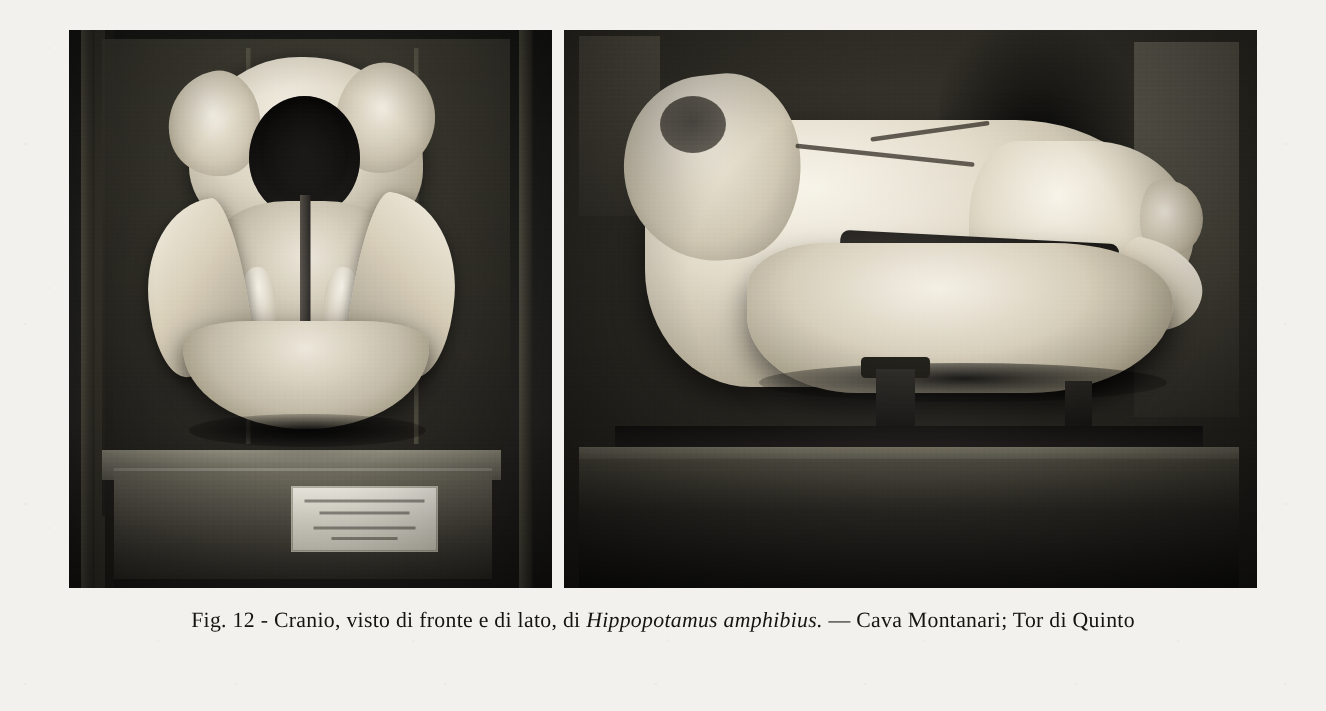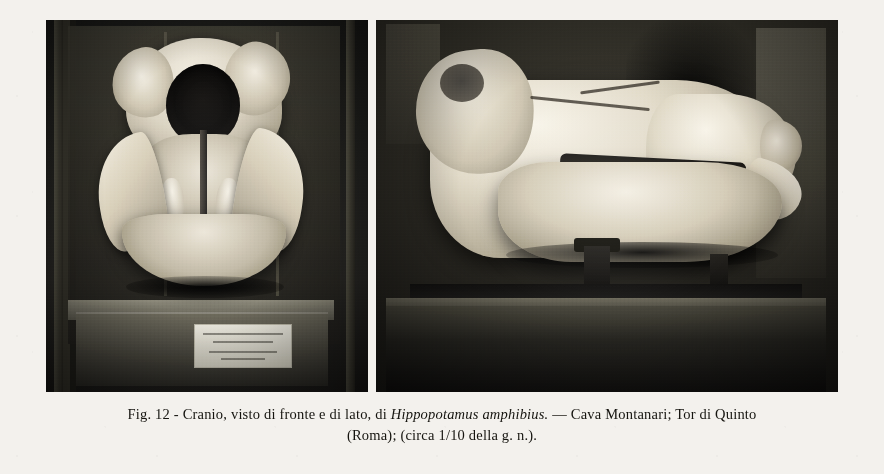--- a/index.html
+++ b/index.html
@@ -448,16 +448,15 @@
     </div>
 
   </div>
 
   <div class="caption">
     <span>Fig. 12</span>
     <span>-</span>
     <span>Cranio, visto di fronte e di lato, di</span>
     <span class="it">Hippopotamus amphibius.</span>
     <span>— Cava Montanari; Tor di Quinto</span>
-    <span class="l2">(Roma); (circa 1/10 della g. n.).</span>
   </div>
 
 </div>
 
 </body></html>

